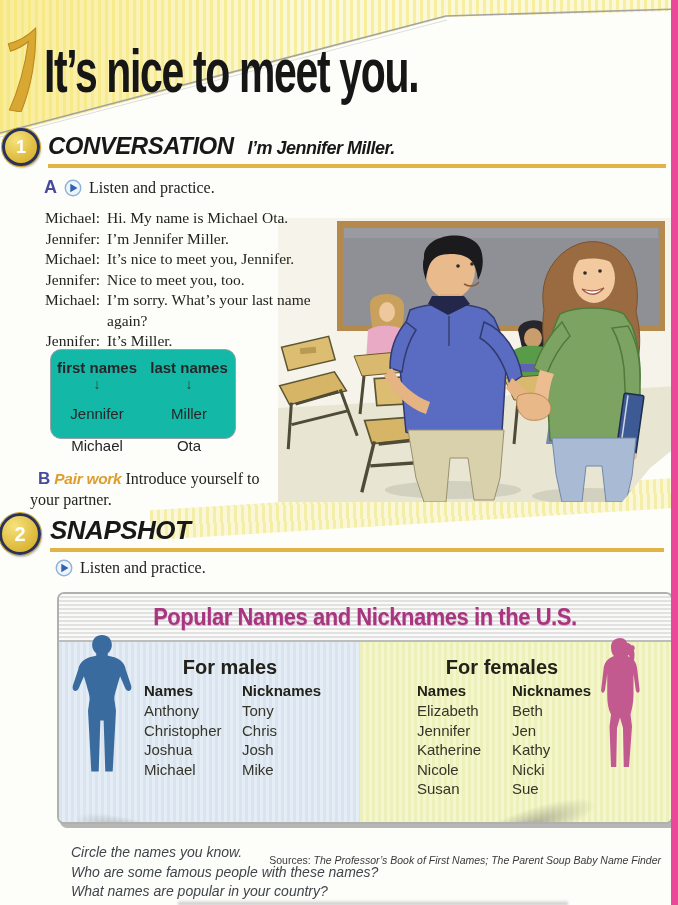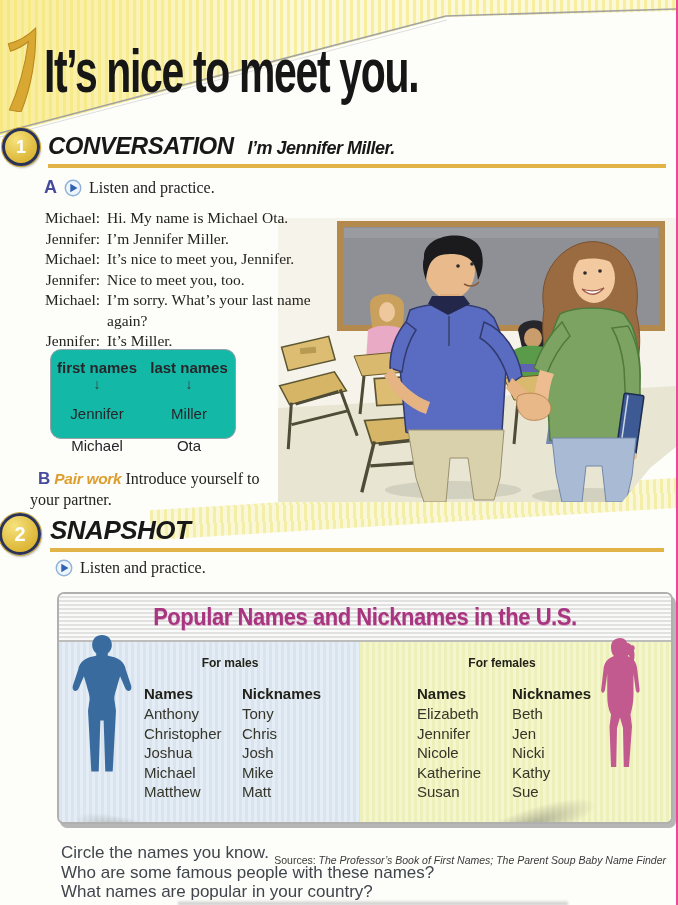--- a/index.html
+++ b/index.html
@@ -1,18 +1,18 @@
 <!DOCTYPE html>
 <html><head>
 <meta charset="utf-8">
 <style>
   html,body{margin:0;padding:0;background:#e9e9e9;}
   .page{position:relative;width:678px;height:905px;background:#fdfdfa;overflow:hidden;
         font-family:"Liberation Sans",sans-serif;color:#1e1e1e;
-        border-right:2px solid #ec4899;box-sizing:border-box;}
+        border-right:7px solid #ec4899;box-sizing:border-box;}
   
   .top-stripes{position:absolute;left:0;top:0;width:678px;height:140px;
     background:repeating-linear-gradient(90deg,#f7ef9f 0 3px,#fcf9d9 3px 7px);
     clip-path:polygon(0 0,100% 0,100% 11px,66% 17px,0 135px);}
   .top-stripes::after{content:"";position:absolute;inset:0;
     background:linear-gradient(90deg,rgba(246,226,104,.55),rgba(255,255,255,0) 45%);}
   .top-edge-svg{position:absolute;left:0;top:0;z-index:1;}
   
   .unit-numeral{position:absolute;left:6px;top:26px;z-index:2;}
   .unit-title{position:absolute;left:44px;top:34px;z-index:2;font-weight:bold;
@@ -87,32 +87,32 @@
     background:repeating-linear-gradient(90deg,#edf0ba 0 3px,#f4f6cd 3px 6px);}
   .sil{position:absolute;z-index:3;}
   .sil-male{left:6px;top:8px;}
   .sil-female{left:531px;top:13px;}
   .sil-shadow{position:absolute;z-index:2;background:radial-gradient(closest-side,rgba(110,110,105,.5),rgba(110,110,105,0));}
   .shad-m{left:14px;top:178px;width:110px;height:28px;transform:rotate(14deg);}
   .shad-f{left:408px;top:168px;width:132px;height:32px;transform:rotate(-18deg);}
   .name-table{position:absolute;z-index:4;color:#35352a;font-size:15px;}
   .tbl-male{left:76px;top:16px;width:190px;}
   .tbl-female{left:348px;top:16px;width:190px;}
-  .tbl-title{text-align:center;font-weight:bold;font-size:12px;color:#22221a;margin-bottom:15px;}
+  .tbl-title{text-align:center;font-weight:bold;font-size:20px;color:#22221a;margin-bottom:3px;}
   .tbl-head{display:flex;font-weight:bold;color:#22221a;margin-bottom:2px;}
   .trow{display:flex;line-height:19.5px;}
   .c1{width:98px;flex:none;}
   .c1f{width:95px;flex:none;}
   .tbl-male .tbl-head,.tbl-male .trow{padding-left:9px;}
   .tbl-female .tbl-head,.tbl-female .trow{padding-left:10px;}
   
   .sources{position:absolute;right:10px;top:854px;z-index:2;font-size:10.5px;color:#3a3a3a;}
   .sources .it{font-style:italic;}
-  .questions{position:absolute;left:61px;top:843px;z-index:2;
-    font-size:17px;line-height:19.5px;color:#41454c;}
+  .questions{position:absolute;left:71px;top:843px;z-index:2;font-style:italic;
+    font-size:14px;line-height:19.5px;color:#41454c;}
   .scan-bottom{position:absolute;left:178px;bottom:0;width:390px;height:5px;z-index:5;
     background:linear-gradient(180deg,rgba(180,180,180,0),#bdbdbd);filter:blur(1px);}
 </style>
 </head>
 <body>
 
 <div class="page">
 
   <div class="top-stripes"></div>
   <svg class="top-edge-svg" width="678" height="140">
@@ -321,24 +321,20 @@
             <div class="trow">
               <span class="c1">Joshua</span>
               <span>Josh</span>
             </div>
 
             <div class="trow">
               <span class="c1">Michael</span>
               <span>Mike</span>
             </div>
 
-            <div class="trow">
-              <span class="c1">Matthew</span>
-              <span>Matt</span>
-            </div>
           </div>
       </div>
       <div class="name-table tbl-female">
         <div class="tbl-title">For females</div>
         <div class="tbl-head">
           <span class="c1f">Names</span>
           <span>Nicknames</span>
         </div>
         <div>
 
@@ -346,27 +342,27 @@
               <span class="c1f">Elizabeth</span>
               <span>Beth</span>
             </div>
 
             <div class="trow">
               <span class="c1f">Jennifer</span>
               <span>Jen</span>
             </div>
 
             <div class="trow">
+              <span class="c1f">Katherine</span>
+              <span>Kathy</span>
+            </div>
+
+            <div class="trow">
               <span class="c1f">Nicole</span>
               <span>Nicki</span>
-            </div>
-
-            <div class="trow">
-              <span class="c1f">Katherine</span>
-              <span>Kathy</span>
             </div>
 
             <div class="trow">
               <span class="c1f">Susan</span>
               <span>Sue</span>
             </div>
           </div>
       </div>
     </div>
     <svg class="sil sil-male" width="74" height="206" viewBox="0 0 90 170">

